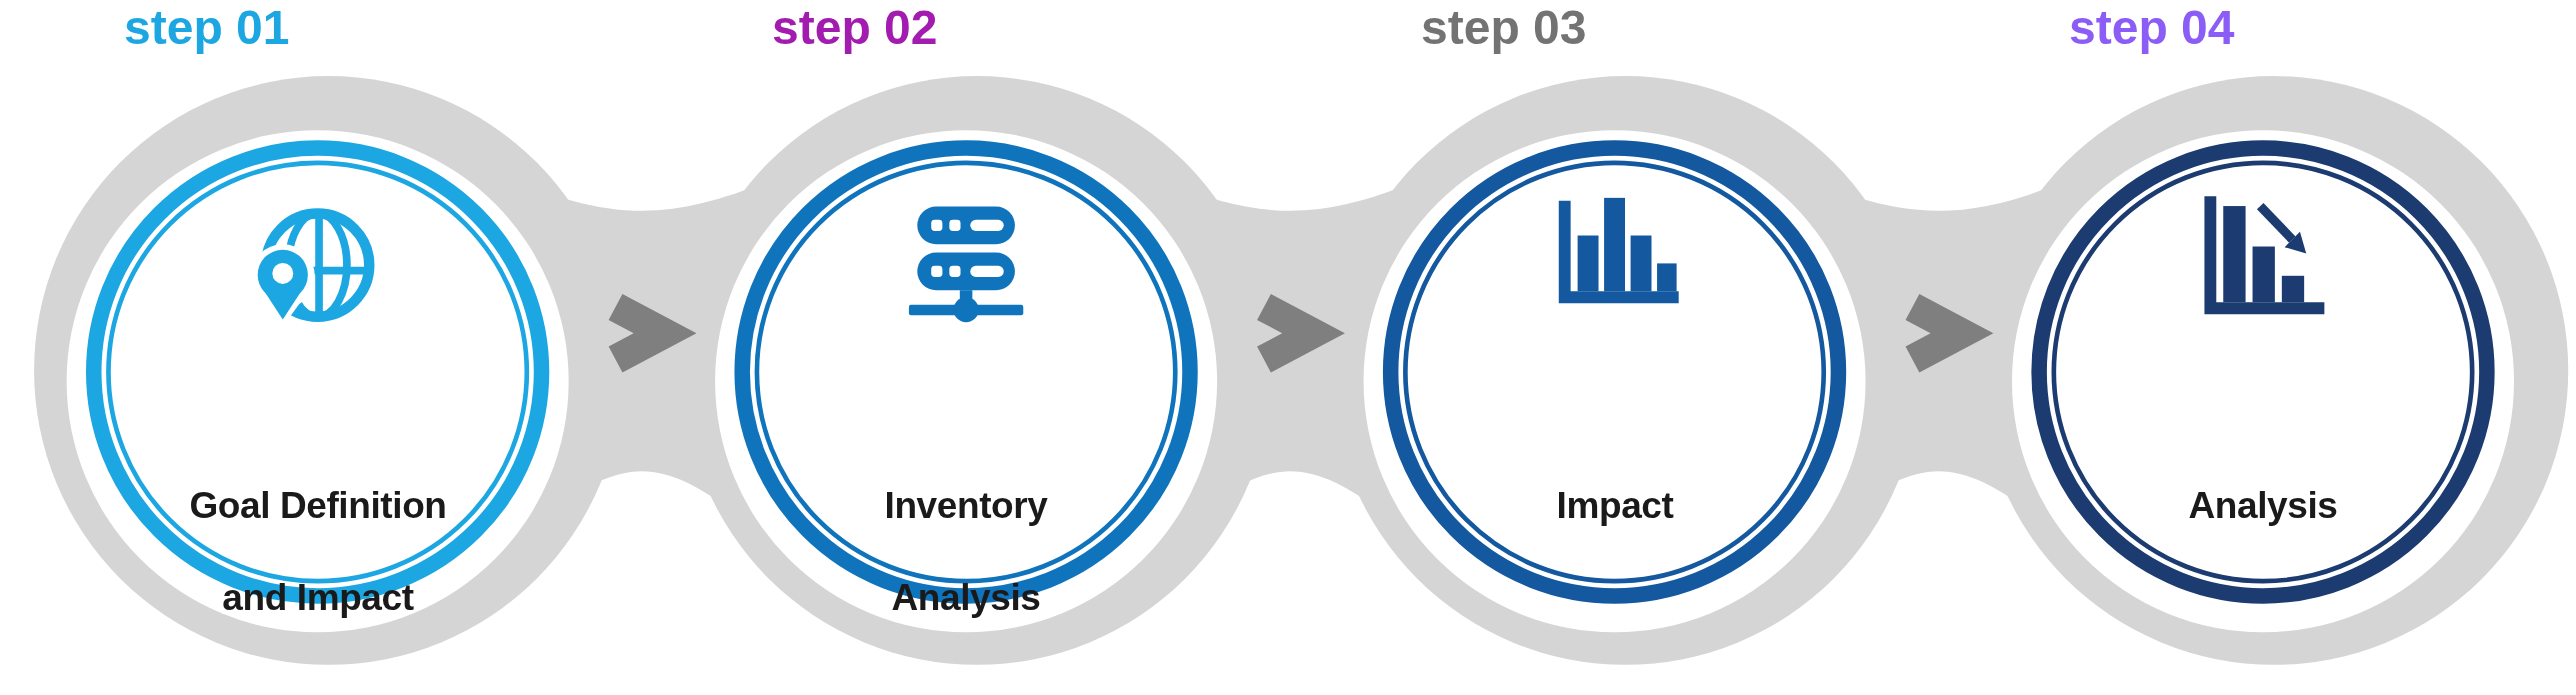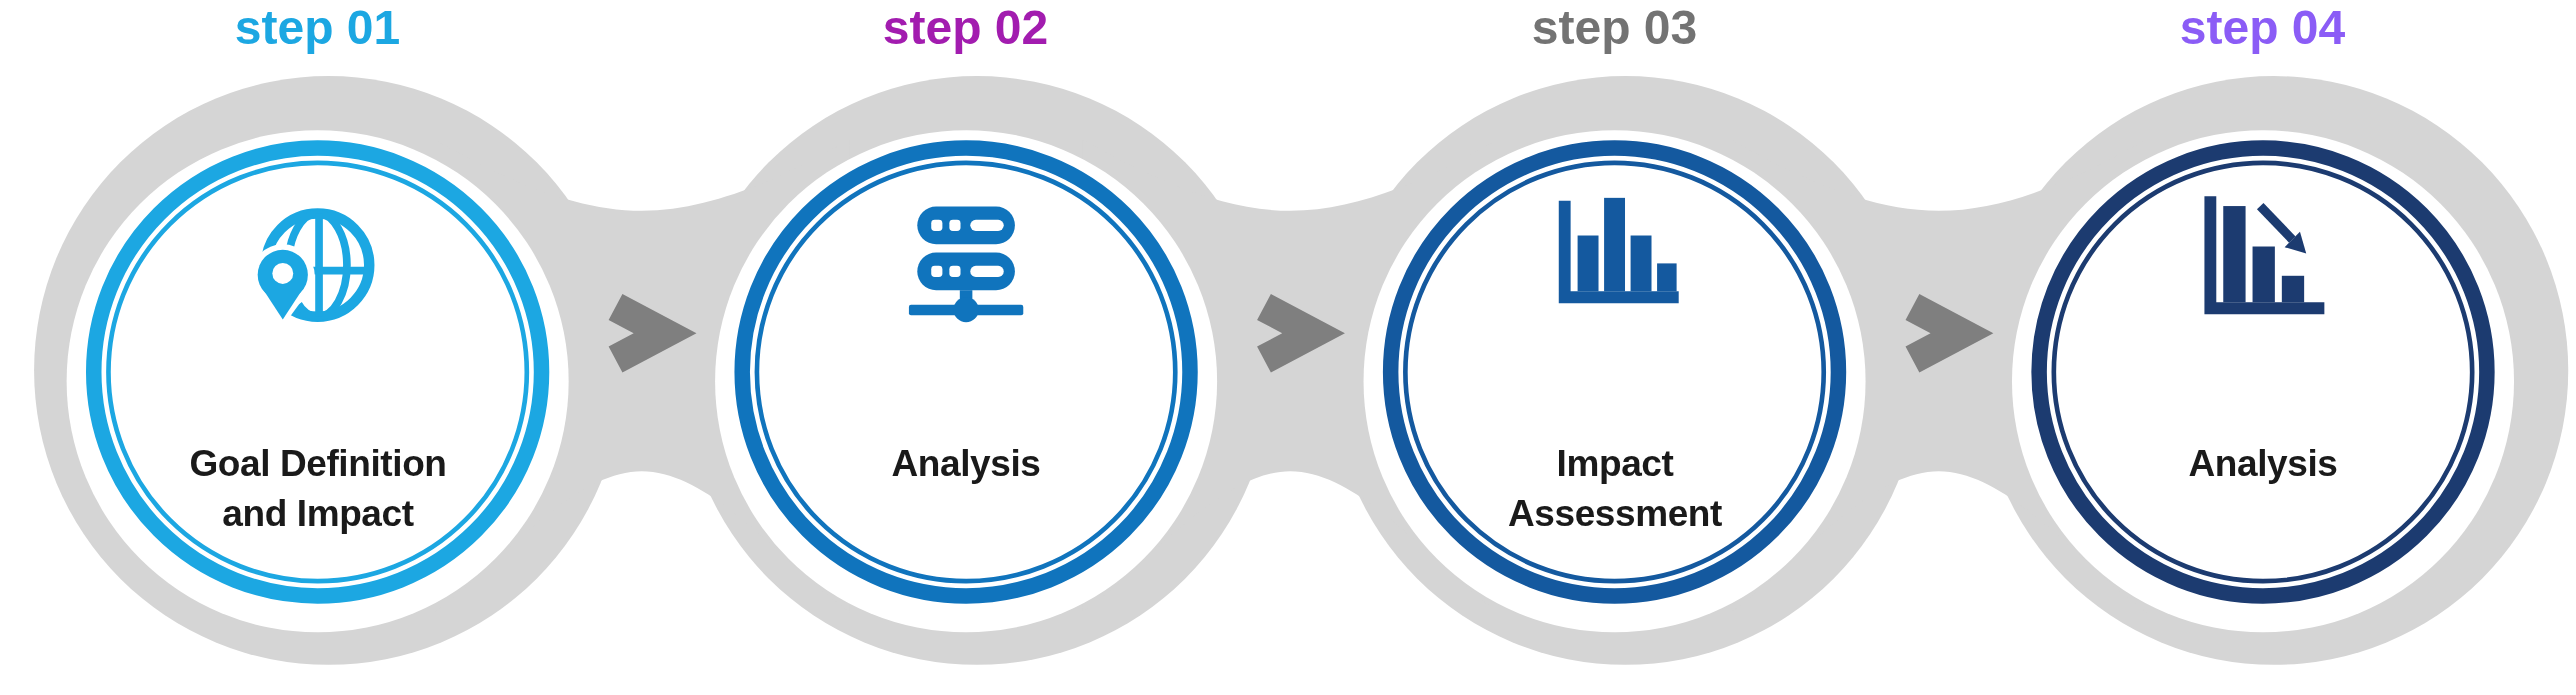--- a/index.html
+++ b/index.html
@@ -2,29 +2,29 @@
 <html style="font-size:12.4px"><head>
 <meta charset="utf-8">
 <style>
   html,body{margin:0;padding:0;}
   body{
     width:2576px;height:696px;position:relative;background:#ffffff;
     font-family:"Liberation Sans",sans-serif;overflow:hidden;
   }
   #blob-svg{position:absolute;left:0;top:0;}
   .step-title{
-    position:absolute;top:0;width:387px;text-align:center;
+    position:absolute;top:0;width:387px;
     font-size:48px;font-weight:bold;line-height:56px;letter-spacing:0px;
   }
   .step-label{
     position:absolute;top:439px;width:434px;text-align:center;
     font-size:37px;font-weight:bold;line-height:50px;color:#1A1A1A;
     letter-spacing:-0.4px;
   }
-  .step-label span{display:block;}
+  .step-label span{display:block;margin-top:42px;}
   .c1{color:#1CA7E2}.c2{color:#a21caf}.c3{color:#737373}.c4{color:#8b5cf6}
 </style>
 </head>
 <body>
 
 <svg id="blob-svg" width="2576" height="696" viewBox="0 0 3325 898" xmlns="http://www.w3.org/2000/svg">
 
   <g fill="#D5D5D5">
     <circle cx="424" cy="478" r="380"></circle>
     <circle cx="1261" cy="478" r="380"></circle>
@@ -109,22 +109,22 @@
 <div class="step-title c1" style="left:124px">step 01</div>
 <div class="step-title c2" style="left:772px">step 02</div>
 <div class="step-title c3" style="left:1421px">step 03</div>
 <div class="step-title c4" style="left:2069px">step 04</div>
 
 <div class="step-label" style="left:101px">
   <span>Goal Definition</span>
   <span>and Impact</span>
 </div>
 <div class="step-label" style="left:749px">
+  <span>Inventory</span>
   <span>Analysis</span>
 </div>
 <div class="step-label" style="left:1398px">
   <span>Impact</span>
-  <span>Assessment</span>
 </div>
 <div class="step-label" style="left:2046px">
   <span>Analysis</span>
 </div>
 
 
 </body></html>

